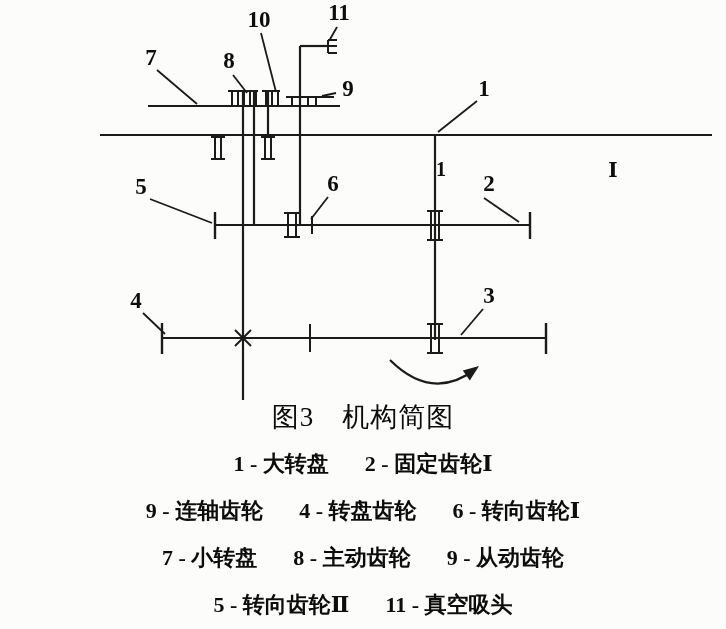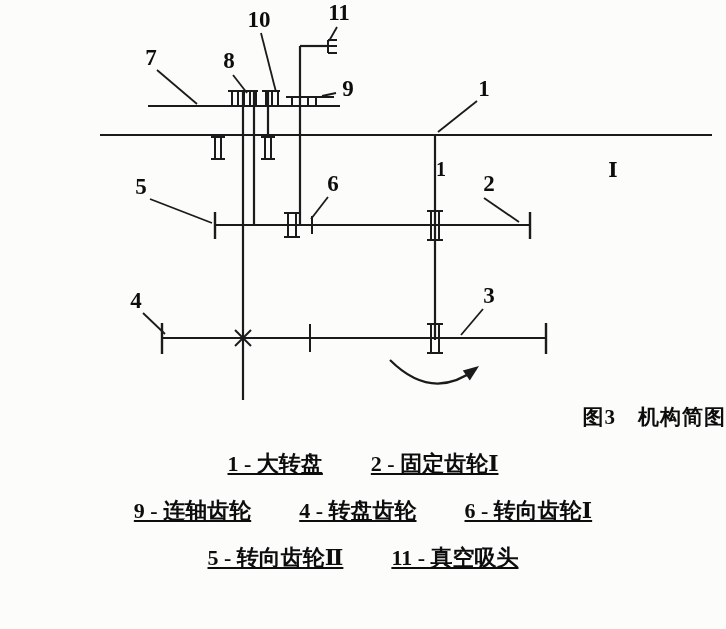--- a/index.html
+++ b/index.html
@@ -19,37 +19,36 @@
     font-size:23px;
     fill:#0d0d0d;
   }
   .svg-mark{
     font-family:"Liberation Serif","DejaVu Serif",serif;
     font-weight:bold;
     font-size:20px;
     fill:#0d0d0d;
   }
   .caption{
-    text-align:right;
-    font-size:21px;
-    font-weight:bold;
+    text-align:center;
+    font-size:27px;
+    font-weight:normal;
     height:38px;
     line-height:34px;
     letter-spacing:1px;
   }
   .legend{margin-top:2px;}
   .legend-row{
     display:flex;
     justify-content:center;
-    gap:48px;
+    gap:36px;
     font-size:22px;
     font-weight:bold;
     line-height:47px;
     white-space:nowrap;
-    text-decoration:underline;
   }
 </style>
 </head>
 <body>
 
 <div class="page">
 
   <div class="diagram-wrap">
     <svg width="726" height="400" viewBox="0 0 726 400">
 
@@ -177,18 +176,23 @@
     <div class="legend-row">
       <span>1 - 大转盘</span>
       <span>2 - 固定齿轮Ⅰ</span>
     </div>
     <div class="legend-row">
       <span>9 - 连轴齿轮</span>
       <span>4 - 转盘齿轮</span>
       <span>6 - 转向齿轮Ⅰ</span>
     </div>
     <div class="legend-row">
+      <span>7 - 小转盘</span>
+      <span>8 - 主动齿轮</span>
+      <span>9 - 从动齿轮</span>
+    </div>
+    <div class="legend-row">
       <span>5 - 转向齿轮Ⅱ</span>
       <span>11 - 真空吸头</span>
     </div>
   </div>
 
 </div>
 
 </body></html>

